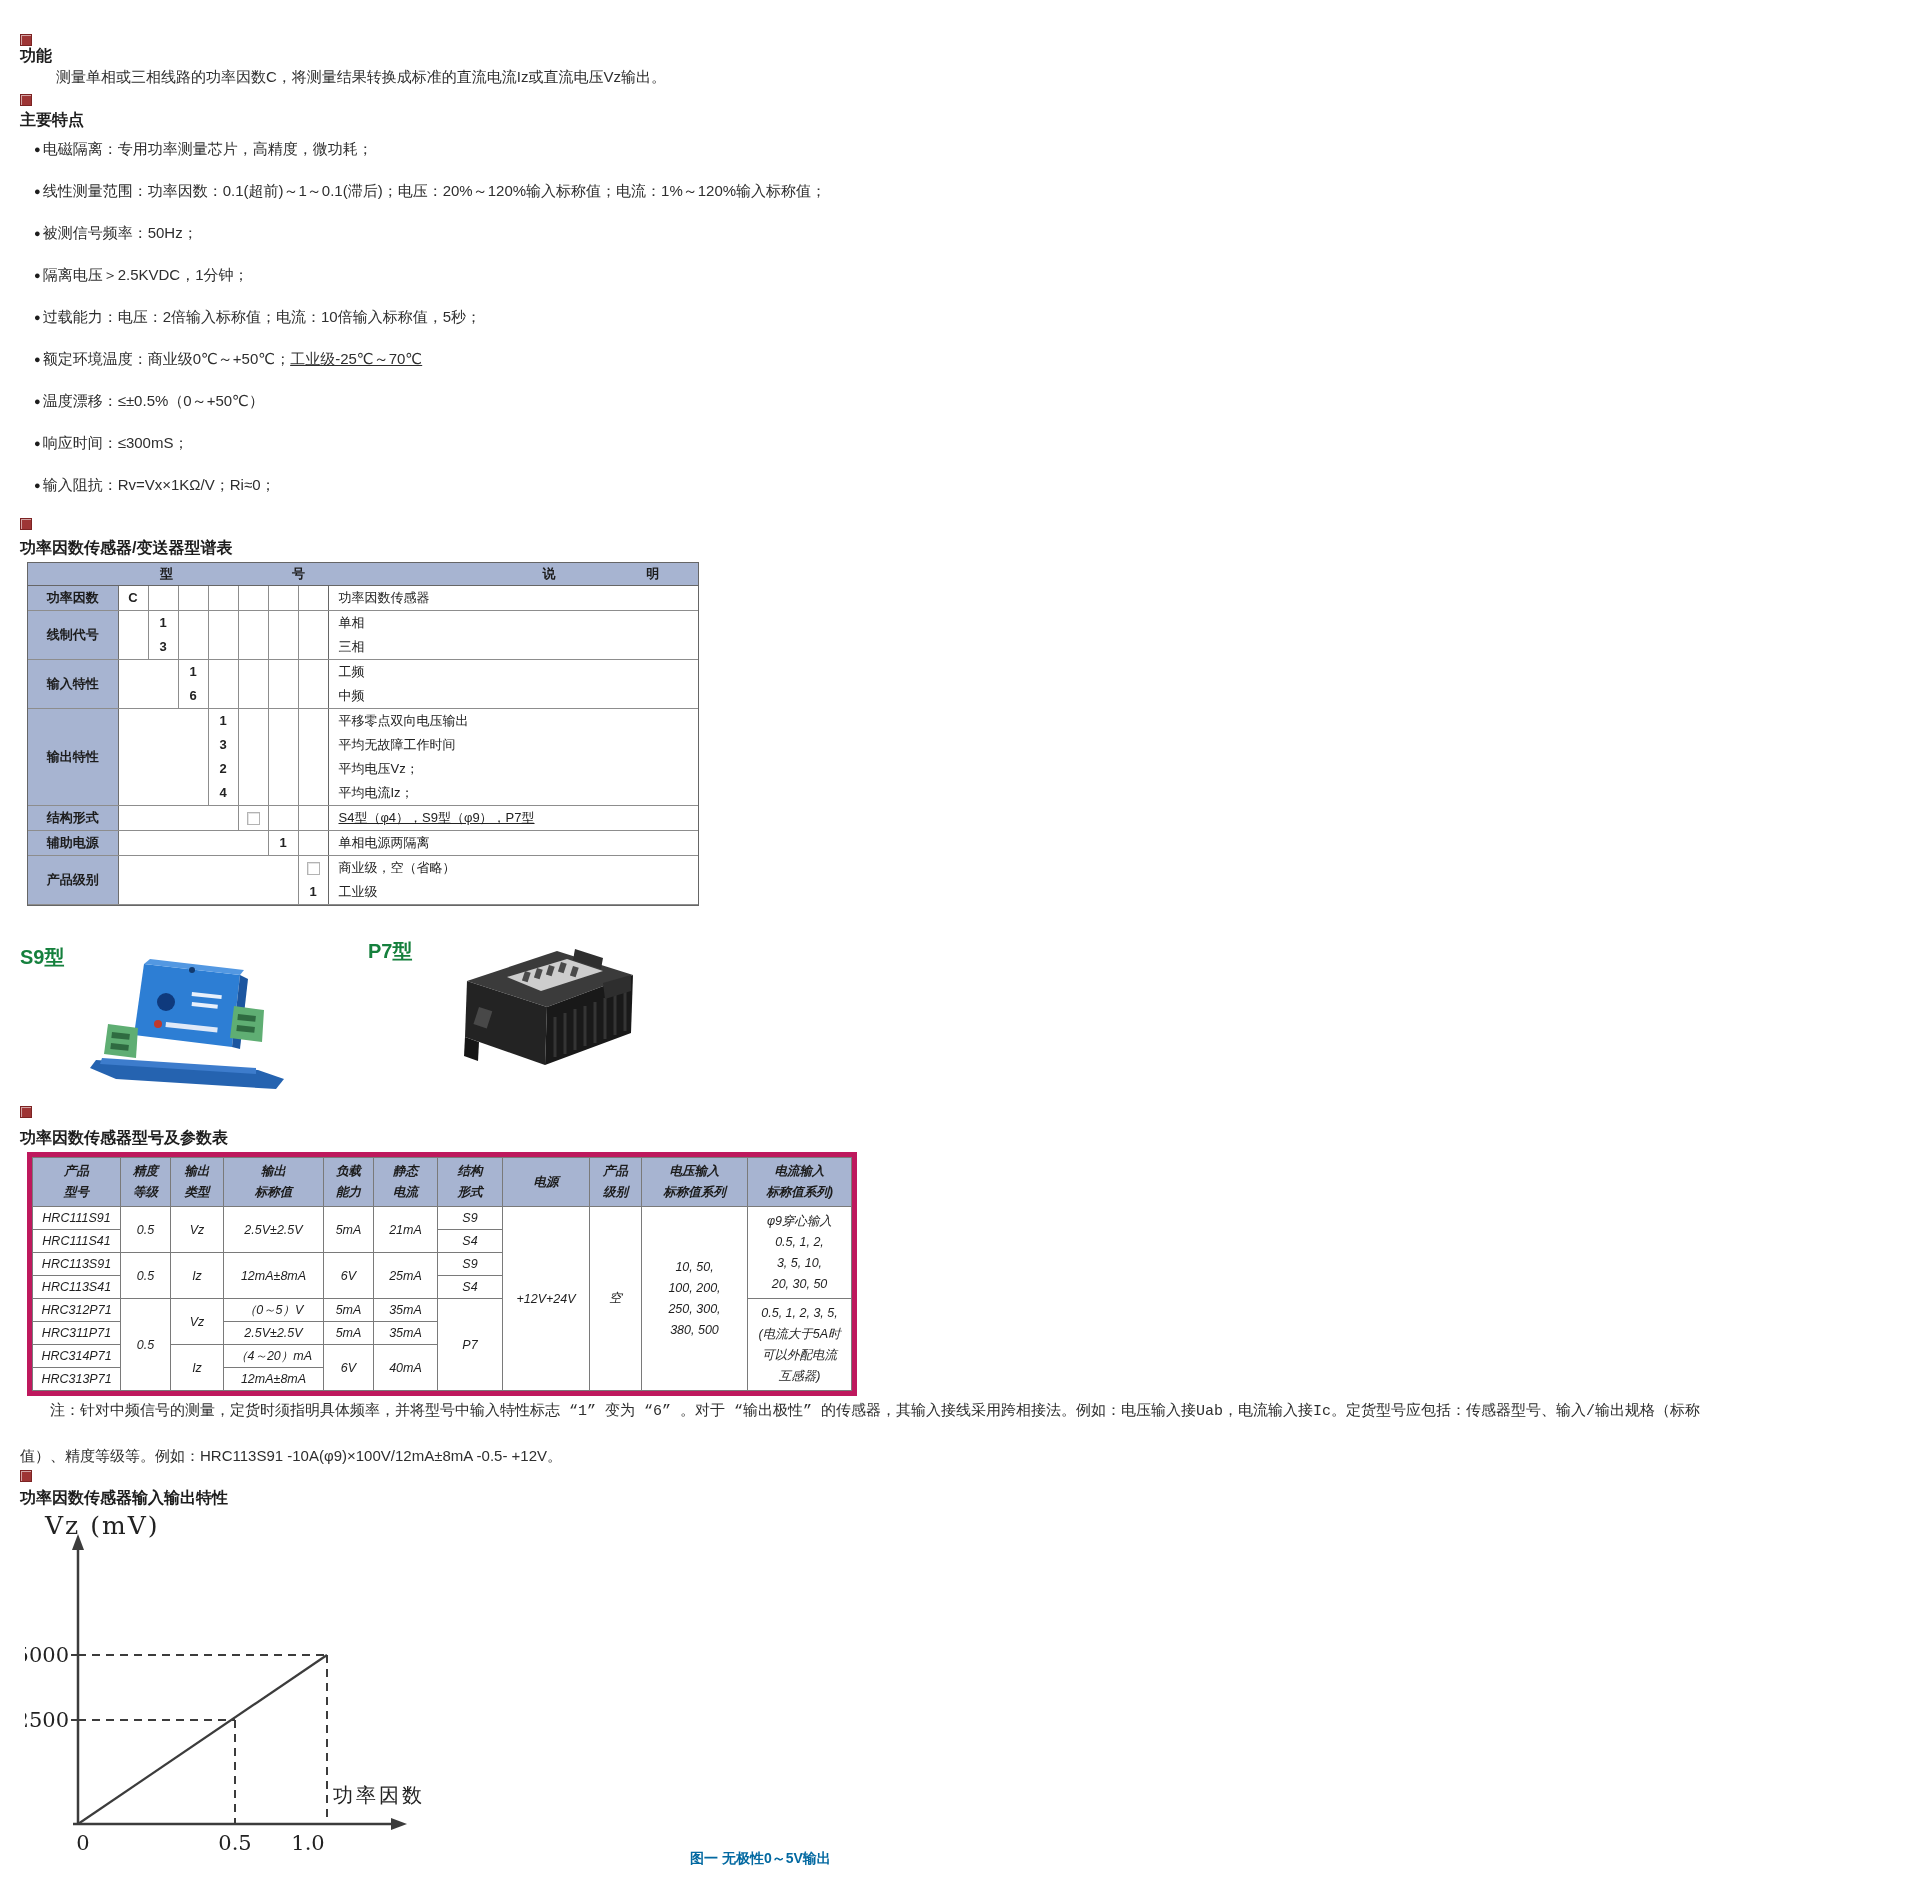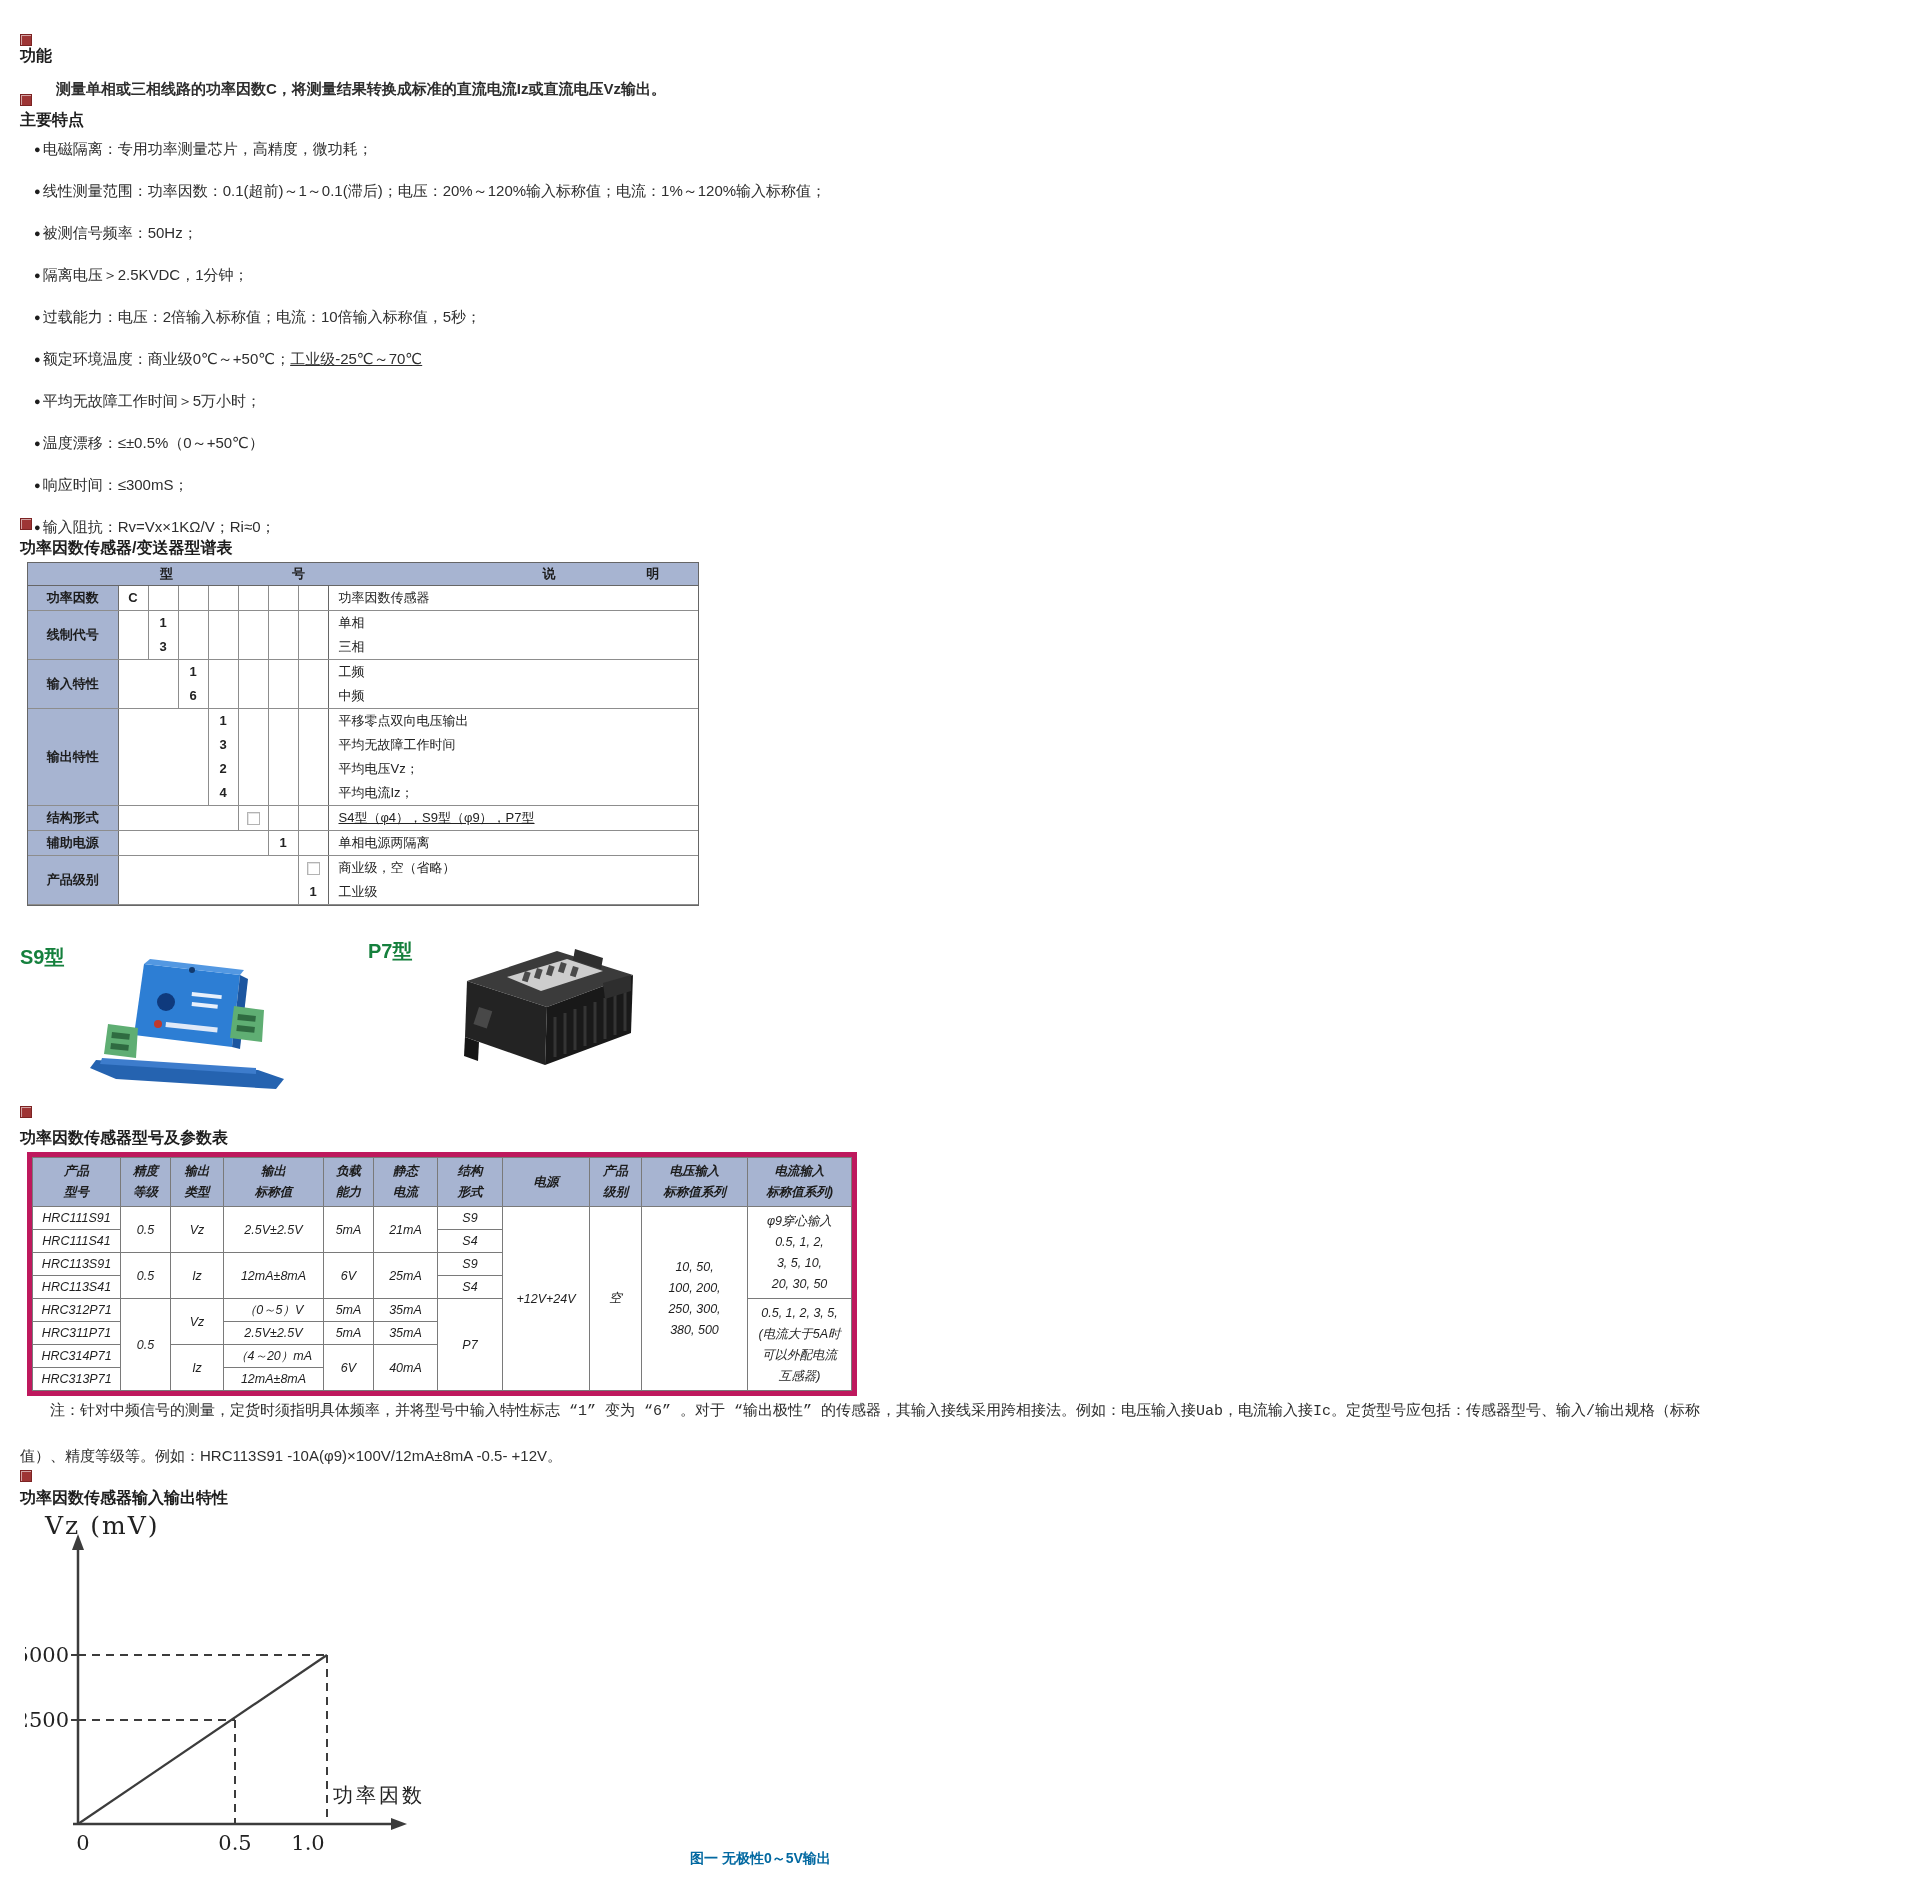--- a/index.html
+++ b/index.html
@@ -49,31 +49,30 @@
 </head>
 <body>
 
 <span class="marker" style="left:20px;top:34px;"></span>
 <span class="marker" style="left:20px;top:94px;"></span>
 <span class="marker" style="left:20px;top:518px;"></span>
 <span class="marker" style="left:20px;top:1106px;"></span>
 <span class="marker" style="left:20px;top:1470px;"></span>
 
 <div class="h" style="left:20px;top:46px;">功能</div>
-<div class="body-p" style="left:20px;top:80px;font-weight:bold;">测量单相或三相线路的功率因数C，将测量结果转换成标准的直流电流Iz或直流电压Vz输出。</div>
+<div class="body-p" style="left:20px;top:68px;">测量单相或三相线路的功率因数C，将测量结果转换成标准的直流电流Iz或直流电压Vz输出。</div>
 
 <div class="h" style="left:20px;top:110px;">主要特点</div>
 <ul class="feat" style="top:140px;" id="features-list">
     <li><span class="blt">●</span><span>电磁隔离：专用功率测量芯片，高精度，微功耗；</span></li>
     <li><span class="blt">●</span><span>线性测量范围：功率因数：0.1(超前)～1～0.1(滞后)；电压：20%～120%输入标称值；电流：1%～120%输入标称值；</span></li>
     <li><span class="blt">●</span><span>被测信号频率：50Hz；</span></li>
     <li><span class="blt">●</span><span>隔离电压＞2.5KVDC，1分钟；</span></li>
     <li><span class="blt">●</span><span>过载能力：电压：2倍输入标称值；电流：10倍输入标称值，5秒；</span></li>
     <li><span class="blt">●</span><span>额定环境温度：商业级0℃～+50℃；</span><span class="uln">工业级-25℃～70℃</span></li>
-    <li><span class="blt">●</span><span>平均无故障工作时间＞5万小时；</span></li>
     <li><span class="blt">●</span><span>温度漂移：≤±0.5%（0～+50℃）</span></li>
     <li><span class="blt">●</span><span>响应时间：≤300mS；</span></li>
     <li><span class="blt">●</span><span>输入阻抗：Rv=Vx×1KΩ/V；Ri≈0；</span></li>
   </ul>
 
 <div class="h" style="left:20px;top:538px;">功率因数传感器/变送器型谱表</div>
 <div class="sp-outer" style="left:27px;top:562px;">
   <table class="sp" style="position:static;" id="spectrum-table">
     <colgroup>
         <col style="width:90px">

